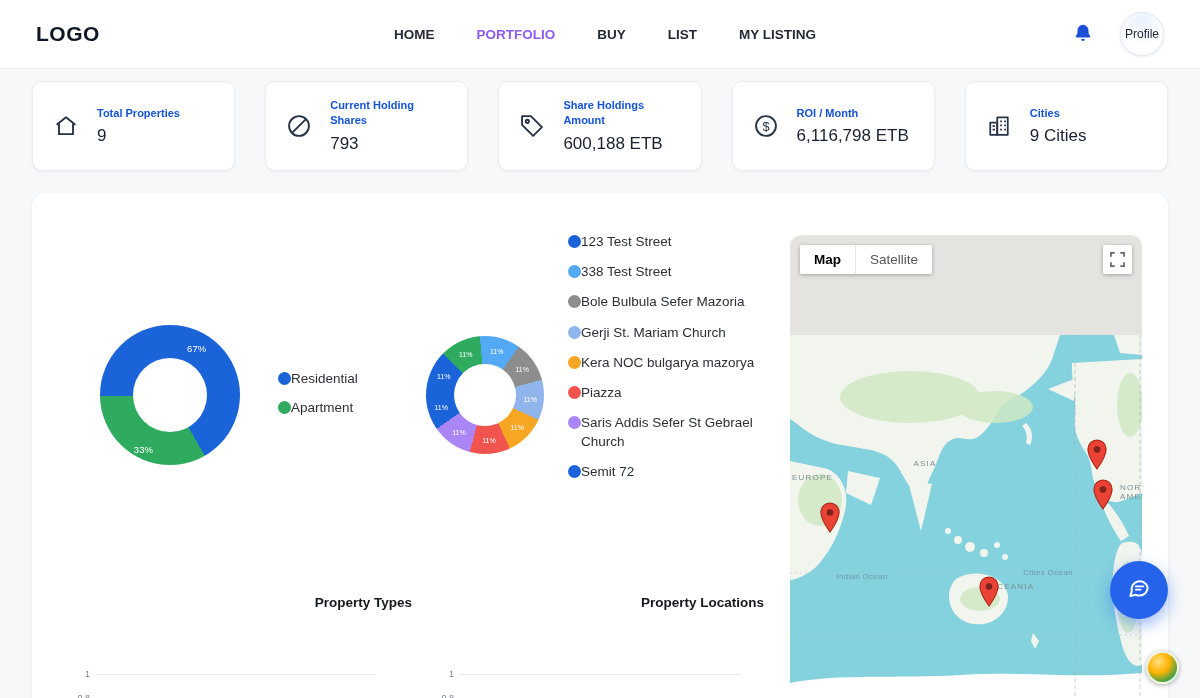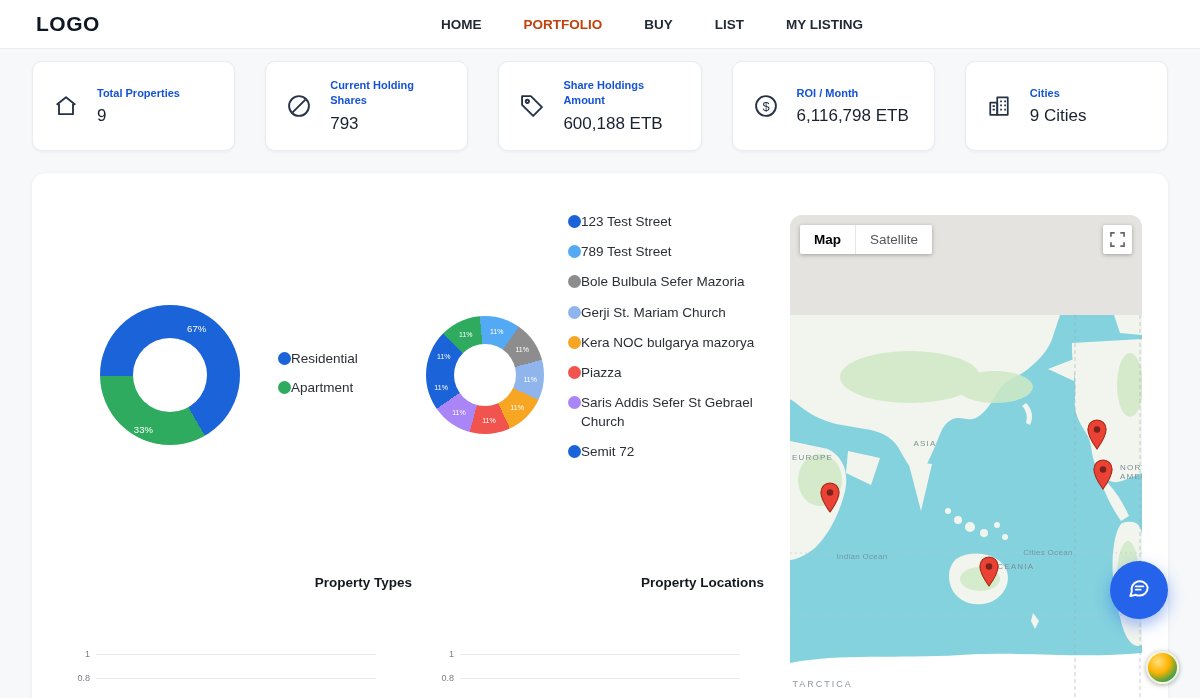--- a/index.html
+++ b/index.html
@@ -6,27 +6,27 @@
   html,body { width:1200px; height:698px; overflow:hidden; }
   body {
     font-family:"Liberation Sans", sans-serif;
     background:#f6f8fa;
     position:relative;
     color:#1c2430;
   }
 
   
   .navbar {
-    height:49px; background:#fff; border-bottom:1px solid #ececec;
+    height:69px; background:#fff; border-bottom:1px solid #ececec;
     display:flex; align-items:center; padding:0 36px; position:relative; z-index:5;
   }
   .logo { font-size:21px; font-weight:700; letter-spacing:.5px; color:#0f1724; }
   .nav-menu { display:flex; gap:42px; margin:0 auto; padding-left:40px; }
   .nav-item { font-size:13.5px; font-weight:600; color:#242a35; cursor:pointer; }
-  .nav-item.active { color:#c2410c; }
+  .nav-item.active { color:#8b5cf6; }
   .nav-right { display:flex; align-items:center; gap:24px; }
   .bell-btn { width:26px; height:26px; display:grid; place-items:center; cursor:pointer; }
   .profile-btn {
     width:44px; height:44px; border-radius:50%;
     background:radial-gradient(circle at 50% 20%, #eaf1ff 0%, #ffffff 60%);
     border:1px solid #e2e7ef; box-shadow:0 1px 3px rgba(30,60,120,.12);
     display:grid; place-items:center; font-size:12px; color:#1b2430; cursor:pointer;
   }
 
   
@@ -116,20 +116,31 @@
 
 <header class="navbar">
   <div class="logo">LOGO</div>
   <nav class="nav-menu">
     <div class="nav-item">HOME</div>
     <div class="nav-item active">PORTFOLIO</div>
     <div class="nav-item">BUY</div>
     <div class="nav-item">LIST</div>
     <div class="nav-item">MY LISTING</div>
   </nav>
+  <div class="nav-right">
+    <div class="bell-btn">
+      <svg width="22" height="22" viewBox="0 0 24 24" fill="#1d4ed8">
+        <path d="M12 2a6 6 0 0 0-6 6v3.2L4.2 14.2a1 1 0 0 0 .9 1.5h13.8a1 1 0 0 0 .9-1.5L18 11.2V8a6 6 0 0 0-6-6Z"></path>
+        <path d="M10 17.5a2 2 0 0 0 4 0Z"></path>
+      </svg>
+    </div>
+    <div class="profile-btn">
+      <span>Profile</span>
+    </div>
+  </div>
 </header>
 
 <section class="stats-row">
 
   <div class="stat-card">
     <span class="stat-icon">
       <svg width="28" height="28" viewBox="0 0 24 24" fill="none" stroke="#263246" stroke-width="1.6" stroke-linejoin="round">
         <path d="M4 11 12 4.5 20 11"></path>
           <path d="M6 10v9h12v-9"></path>
       </svg>
@@ -224,21 +235,21 @@
       <span class="slice-label sm" style="left: 32.9424px; top: 96.2141px;">11%</span>
       <span class="slice-label sm" style="left: 15.118px; top: 70.7581px;">11%</span>
     </div>
   <div class="legend-locations">
     <div class="legend-item">
       <span class="legend-dot" style="background-color: rgb(26, 99, 216);"></span>
       <span>123 Test Street</span>
     </div>
     <div class="legend-item">
       <span class="legend-dot" style="background-color: rgb(84, 169, 245);"></span>
-      <span>789 Test Street</span>
+      <span>338 Test Street</span>
     </div>
     <div class="legend-item">
       <span class="legend-dot" style="background-color: rgb(141, 141, 141);"></span>
       <span>Bole Bulbula Sefer Mazoria</span>
     </div>
     <div class="legend-item">
       <span class="legend-dot" style="background-color: rgb(144, 181, 236);"></span>
       <span>Gerji St. Mariam Church</span>
     </div>
     <div class="legend-item">

